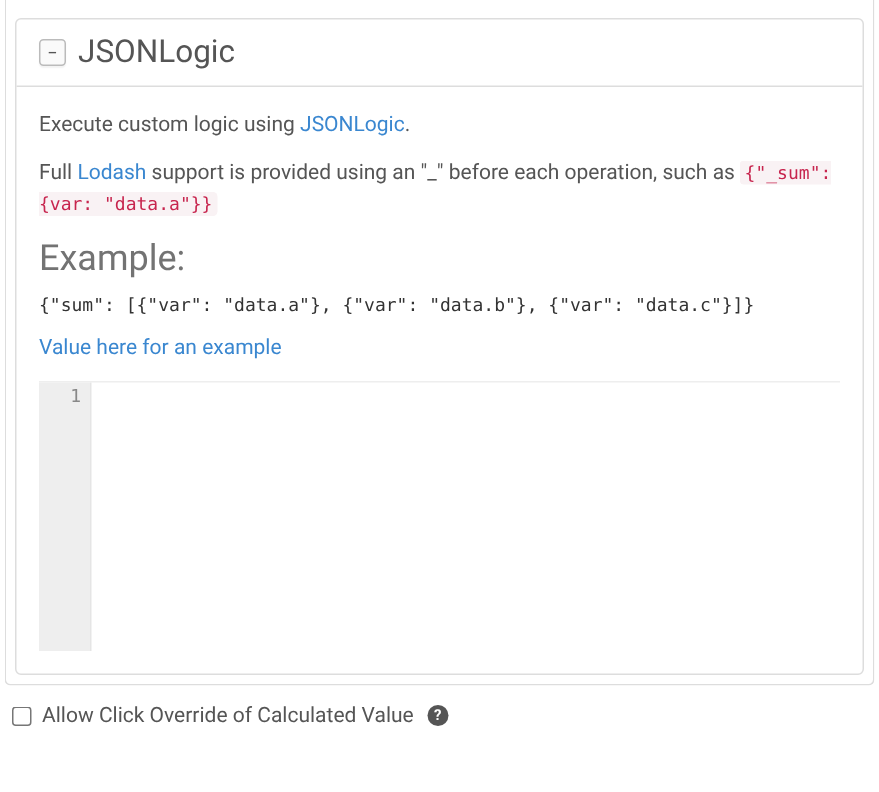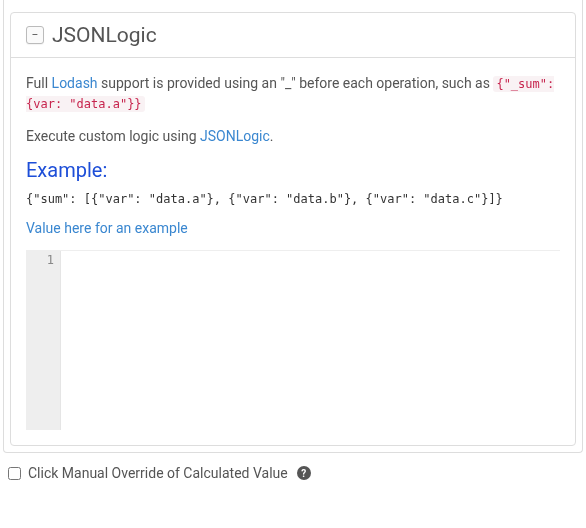--- a/index.html
+++ b/index.html
@@ -62,23 +62,23 @@
     .link { color: #3a87d0; text-decoration: none; cursor: pointer; }
     .code-inline {
       font-family: Menlo, Monaco, Consolas, monospace;
       font-size: 12px;
       color: #c7254e;
       background: #f9f2f4;
       padding: 1px 3px;
       border-radius: 3px;
     }
     .example-heading {
-      font-size: 20px;
+      font-size: 24px;
       font-weight: 400;
-      color: #1d4ed8;
+      color: #737373;
       margin: 6px 0 10px 0;
     }
     .code-block {
       font-family: Menlo, Monaco, Consolas, monospace;
       font-size: 12px;
       color: #333;
       margin-bottom: 12px;
       white-space: pre;
     }
     .editor {
@@ -141,25 +141,25 @@
 <div class="outer">
 
   <div class="panel">
     <div class="panel-header">
       <div class="toggle-box">−</div>
       <div class="panel-title">JSONLogic</div>
     </div>
     <div class="panel-body">
 
       <p>
-        <span>Full </span><a class="link">Lodash</a><span> support is provided using an "_" before each operation, such as </span><span class="code-inline">{"_sum": {var: "data.a"}}</span>
+        <span>Execute custom logic using </span><a class="link">JSONLogic</a><span>.</span>
       </p>
 
       <p>
-        <span>Execute custom logic using </span><a class="link">JSONLogic</a><span>.</span>
+        <span>Full </span><a class="link">Lodash</a><span> support is provided using an "_" before each operation, such as </span><span class="code-inline">{"_sum": {var: "data.a"}}</span>
       </p>
 
       <div class="example-heading">Example:</div>
 
       <div class="code-block">{"sum": [{"var": "data.a"}, {"var": "data.b"}, {"var": "data.c"}]}</div>
 
       <p><a class="link">Value here for an example</a></p>
 
       <div class="editor">
         <div class="gutter">
@@ -168,15 +168,15 @@
         <div class="code-area"></div>
       </div>
 
     </div>
   </div>
 
 </div>
 
 <div class="checkbox-row">
   <input type="checkbox" style="">
-  <span>Click Manual Override of Calculated Value</span>
+  <span>Allow Click Override of Calculated Value</span>
   <span class="help-circle">?</span>
 </div>
 
 </body></html>

